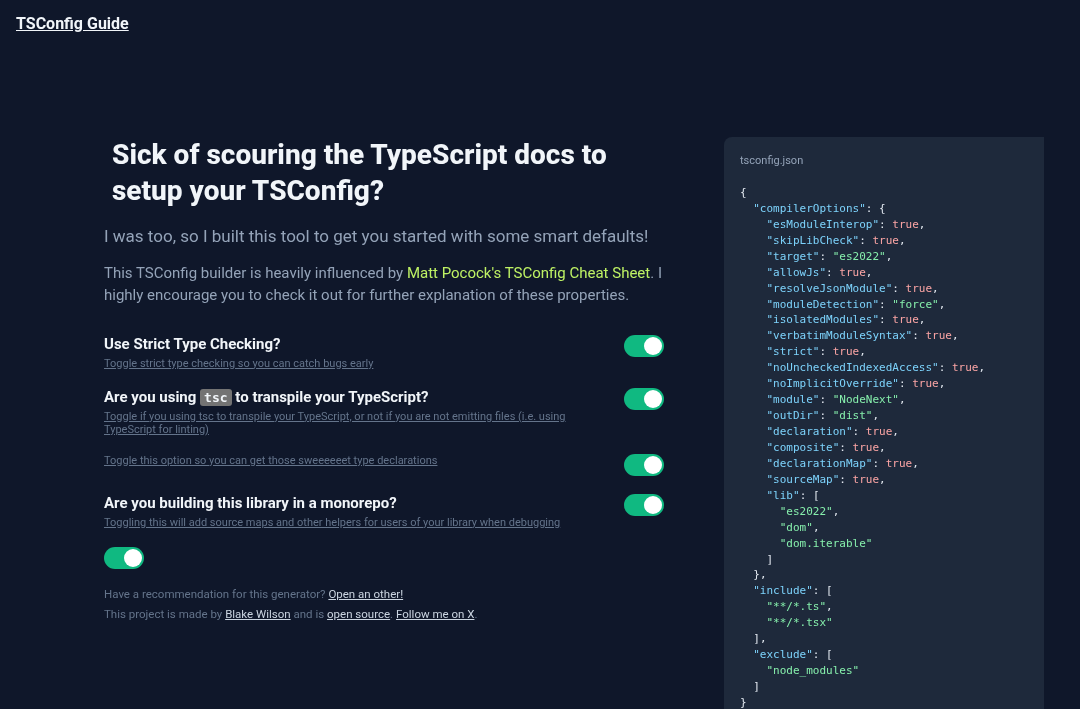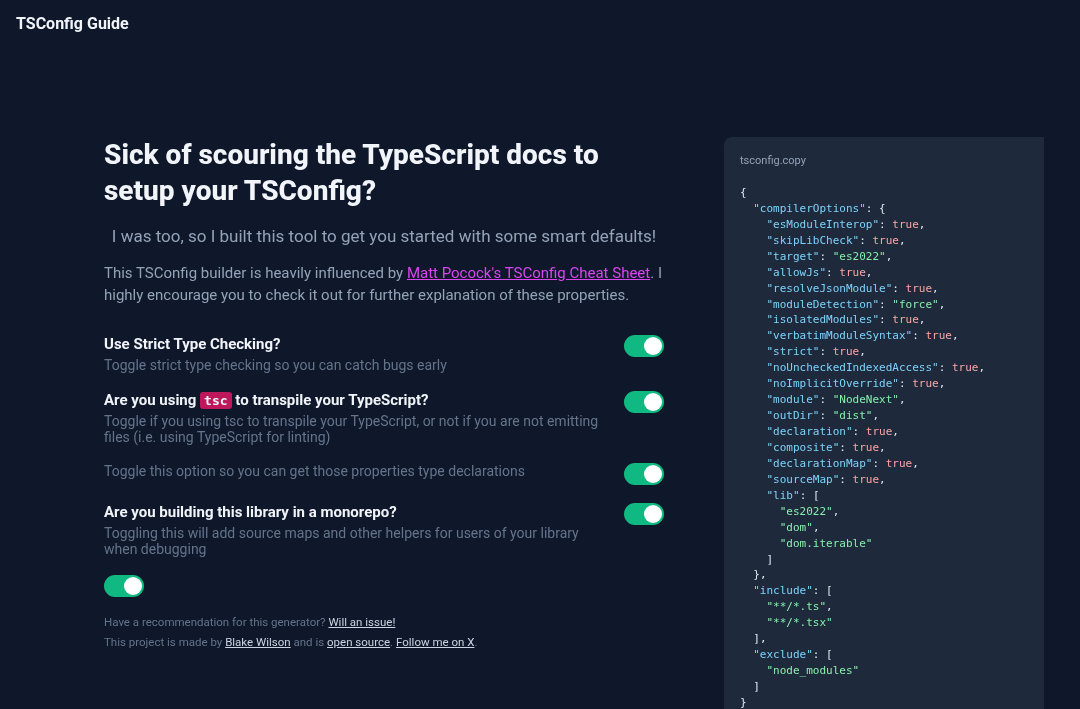--- a/index.html
+++ b/index.html
@@ -9,74 +9,75 @@
   font-family: -apple-system, BlinkMacSystemFont, "Segoe UI", Roboto, sans-serif;
   font-size: 14px;
   width: 1080px;
   height: 709px;
   overflow: hidden;
 }
 .header {
   padding: 14px 16px;
   font-weight: 700;
   font-size: 16px;
+  text-decoration: underline;
 }
 .container {
   display: flex;
   padding: 90px 0 0 104px;
   gap: 60px;
 }
 .left {
   width: 560px;
 }
 .hero-title {
   font-size: 28px;
   font-weight: 800;
   line-height: 1.3;
   margin-bottom: 16px;
+  margin-left: 8px;
 }
 .hero-sub {
   font-size: 17px;
   color: #94a3b8;
   margin-bottom: 16px;
-  text-align: center;
 }
 .hero-desc {
   font-size: 15px;
   color: #94a3b8;
   line-height: 1.5;
   margin-bottom: 28px;
 }
 .hero-desc .link {
-  color: #d946ef;
-  text-decoration: underline;
+  color: #bef264;
 }
 .option {
   display: flex;
   align-items: flex-start;
   justify-content: space-between;
   margin-bottom: 18px;
   gap: 16px;
 }
 .option-text { flex: 1; }
 .option-title {
   font-size: 15px;
   font-weight: 700;
   color: #f1f5f9;
   margin-bottom: 4px;
 }
 .option-title code {
-  background: #be185d;
+  background: #737373;
   padding: 1px 4px;
   border-radius: 3px;
   font-size: 13px;
 }
 .option-desc {
-  font-size: 14px;
+  font-size: 11px;
   color: #64748b;
+  text-decoration: underline;
 }
 .toggle {
   width: 40px;
   height: 22px;
   background: #10b981;
   border-radius: 11px;
   position: relative;
   flex-shrink: 0;
   cursor: pointer;
 }
@@ -146,48 +147,48 @@
     <div class="option">
       <div class="option-text">
         <div class="option-title"><span>Are you using </span><code>tsc</code><span> to transpile your TypeScript?</span></div>
         <div class="option-desc">Toggle if you using tsc to transpile your TypeScript, or not if you are not emitting files (i.e. using TypeScript for linting)</div>
       </div>
       <div class="toggle"></div>
     </div>
 
     <div class="option">
       <div class="option-text">
-        <div class="option-desc">Toggle this option so you can get those properties type declarations</div>
+        <div class="option-desc">Toggle this option so you can get those sweeeeeet type declarations</div>
       </div>
       <div class="toggle"></div>
     </div>
 
     <div class="option">
       <div class="option-text">
         <div class="option-title">Are you building this library in a monorepo?</div>
         <div class="option-desc">Toggling this will add source maps and other helpers for users of your library when debugging</div>
       </div>
       <div class="toggle"></div>
     </div>
 
 
     <div class="option">
       <div class="toggle"></div>
     </div>
 
     <p class="footer-line">
-      <span>Have a recommendation for this generator? </span><a>Will an issue!</a>
+      <span>Have a recommendation for this generator? </span><a>Open an other!</a>
     </p>
     <p class="footer-line">
       <span>This project is made by </span><a>Blake Wilson</a><span> and is </span><a>open source</a><span>. </span><a>Follow me on X</a><span>.</span>
     </p>
   </div>
 
   <div class="right">
-    <div class="file-label">tsconfig.copy</div>
+    <div class="file-label">tsconfig.json</div>
     <div class="code" id="code-output"><span class="brace">{</span>
   <span class="key">"compilerOptions"</span>: <span class="brace">{</span>
     <span class="key">"esModuleInterop"</span>: <span class="bool">true</span>,
     <span class="key">"skipLibCheck"</span>: <span class="bool">true</span>,
     <span class="key">"target"</span>: <span class="force">"es2022"</span>,
     <span class="key">"allowJs"</span>: <span class="bool">true</span>,
     <span class="key">"resolveJsonModule"</span>: <span class="bool">true</span>,
     <span class="key">"moduleDetection"</span>: <span class="force">"force"</span>,
     <span class="key">"isolatedModules"</span>: <span class="bool">true</span>,
     <span class="key">"verbatimModuleSyntax"</span>: <span class="bool">true</span>,

